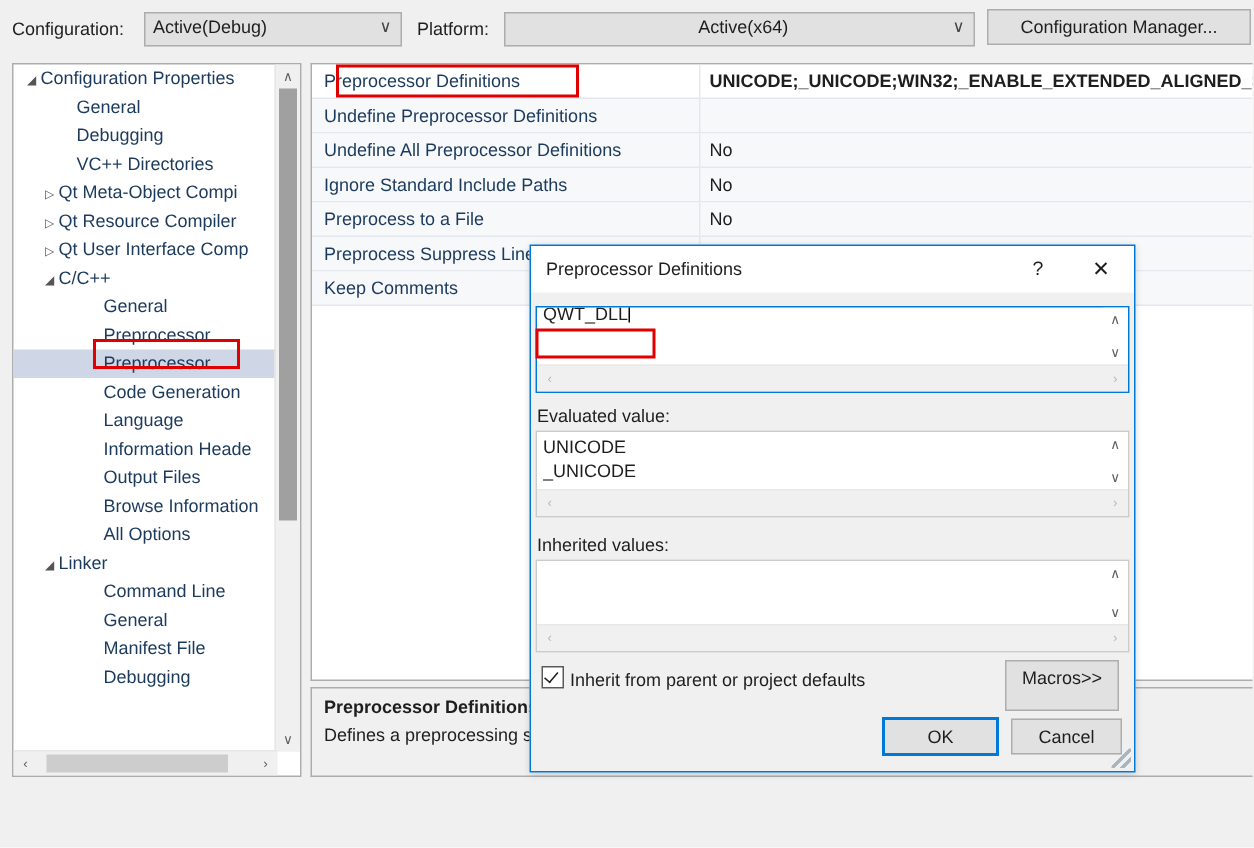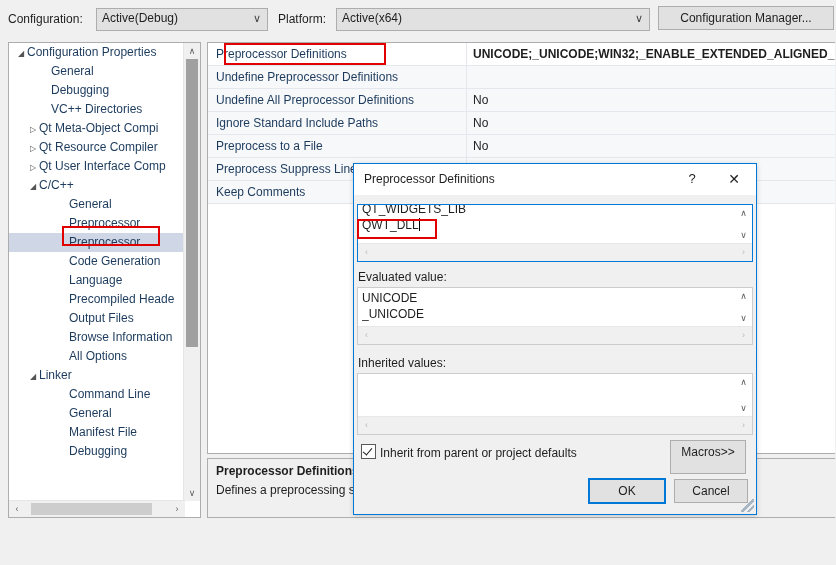--- a/index.html
+++ b/index.html
@@ -374,21 +374,21 @@
 </head>
 <body>
 
 <div id="config-bar">
   <span class="cfg-label" style="left:8px;">Configuration:</span>
   <div class="combo" id="configuration-combo" style="left:96px;width:172px;">
     <span>Active(Debug)</span>
     <span class="chev">∨</span>
   </div>
   <span class="cfg-label" style="left:278px;">Platform:</span>
-  <div class="combo" id="platform-combo" style="left:336px;width:314px;">
+  <div class="combo" id="platform-combo" style="left:336px;width:314px;text-align:center;">
     <span>Active(x64)</span>
     <span class="chev">∨</span>
   </div>
   <div class="btn" id="config-manager-btn">Configuration Manager...</div>
 </div>
 
 <div id="tree-panel">
   <div id="tree-inner">
       <div class="tnode lvl0"><span class="tarrow">◢</span><span class="tlabel">Configuration Properties</span></div>
       <div class="tnode lvl1"><span class="tarrow" style="visibility: hidden;"></span><span class="tlabel">General</span></div>
@@ -396,21 +396,21 @@
       <div class="tnode lvl1"><span class="tarrow" style="visibility: hidden;"></span><span class="tlabel">VC++ Directories</span></div>
       <div class="tnode lvl1a"><span class="tarrow">▷</span><span class="tlabel">Qt Meta-Object Compi</span></div>
       <div class="tnode lvl1a"><span class="tarrow">▷</span><span class="tlabel">Qt Resource Compiler</span></div>
       <div class="tnode lvl1a"><span class="tarrow">▷</span><span class="tlabel">Qt User Interface Comp</span></div>
       <div class="tnode lvl1a"><span class="tarrow">◢</span><span class="tlabel">C/C++</span></div>
       <div class="tnode lvl2"><span class="tarrow" style="visibility: hidden;"></span><span class="tlabel">General</span></div>
       <div class="tnode lvl2"><span class="tarrow" style="visibility: hidden;"></span><span class="tlabel">Preprocessor</span></div>
       <div class="tnode lvl2 sel sel"><span class="tarrow" style="visibility: hidden;"></span><span class="tlabel">Preprocessor</span></div>
       <div class="tnode lvl2"><span class="tarrow" style="visibility: hidden;"></span><span class="tlabel">Code Generation</span></div>
       <div class="tnode lvl2"><span class="tarrow" style="visibility: hidden;"></span><span class="tlabel">Language</span></div>
-      <div class="tnode lvl2"><span class="tarrow" style="visibility: hidden;"></span><span class="tlabel">Precompiled Heade</span></div>
+      <div class="tnode lvl2"><span class="tarrow" style="visibility: hidden;"></span><span class="tlabel">Information Heade</span></div>
       <div class="tnode lvl2"><span class="tarrow" style="visibility: hidden;"></span><span class="tlabel">Output Files</span></div>
       <div class="tnode lvl2"><span class="tarrow" style="visibility: hidden;"></span><span class="tlabel">Browse Information</span></div>
       <div class="tnode lvl2"><span class="tarrow" style="visibility: hidden;"></span><span class="tlabel">All Options</span></div>
       <div class="tnode lvl1a"><span class="tarrow">◢</span><span class="tlabel">Linker</span></div>
       <div class="tnode lvl2"><span class="tarrow" style="visibility: hidden;"></span><span class="tlabel">Command Line</span></div>
       <div class="tnode lvl2"><span class="tarrow" style="visibility: hidden;"></span><span class="tlabel">General</span></div>
       <div class="tnode lvl2"><span class="tarrow" style="visibility: hidden;"></span><span class="tlabel">Manifest File</span></div>
       <div class="tnode lvl2"><span class="tarrow" style="visibility: hidden;"></span><span class="tlabel">Debugging</span></div>
       <div class="tnode lvl2"><span class="tarrow" style="visibility: hidden;"></span></div>
     </div>
@@ -479,21 +479,20 @@
 
 <div id="dialog">
   <div id="dlg-titlebar">
     <div id="dlg-title">Preprocessor Definitions</div>
     <div id="dlg-help">?</div>
     <div id="dlg-close">✕</div>
   </div>
   <div id="resize-grip"></div>
 <div class="textbox" style="left: 3px; top: 40px; width: 396px; height: 58px;">
       <div class="tb-lines" style="top: -4px;">
-        <div>QT_WIDGETS_LIB</div>
         <div>QWT_DLL<span class="caret"></span></div>
       </div>
       <div class="tb-vsb">
         <div class="a" style="top: 0px;">∧</div>
         <div class="a" style="bottom: 0px;">∨</div>
       </div>
       <div class="tb-hsb">
         <div class="a" style="left: 0px;">‹</div>
         <div class="a" style="right: 0px;">›</div>
       </div>

